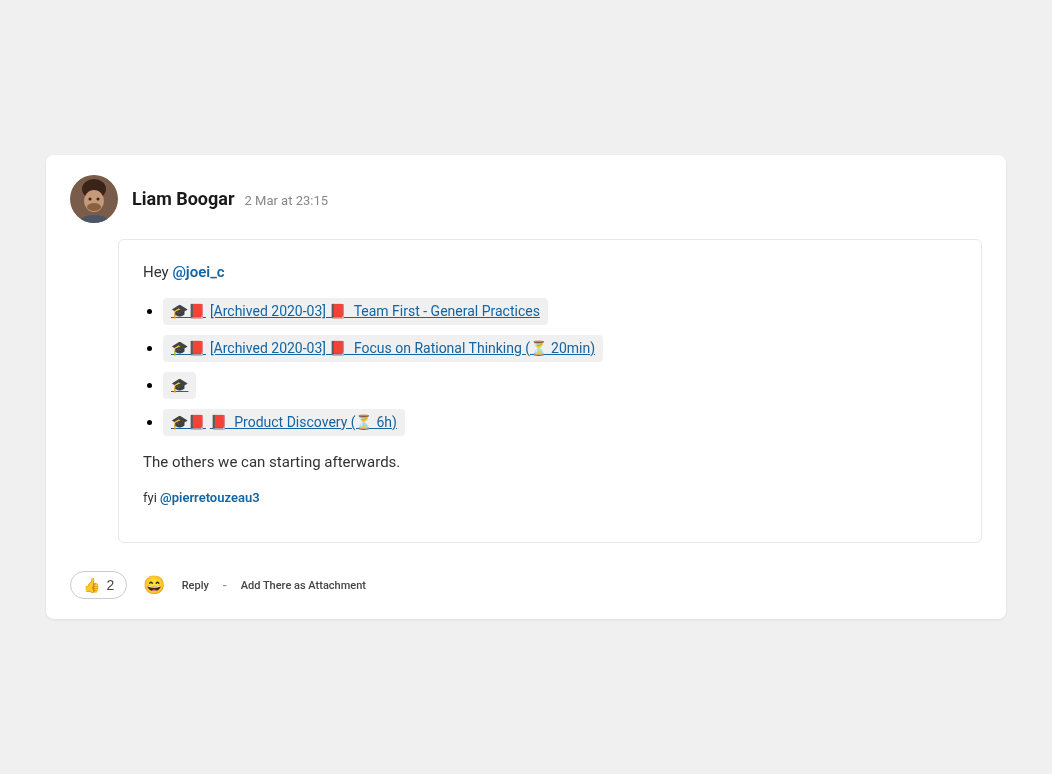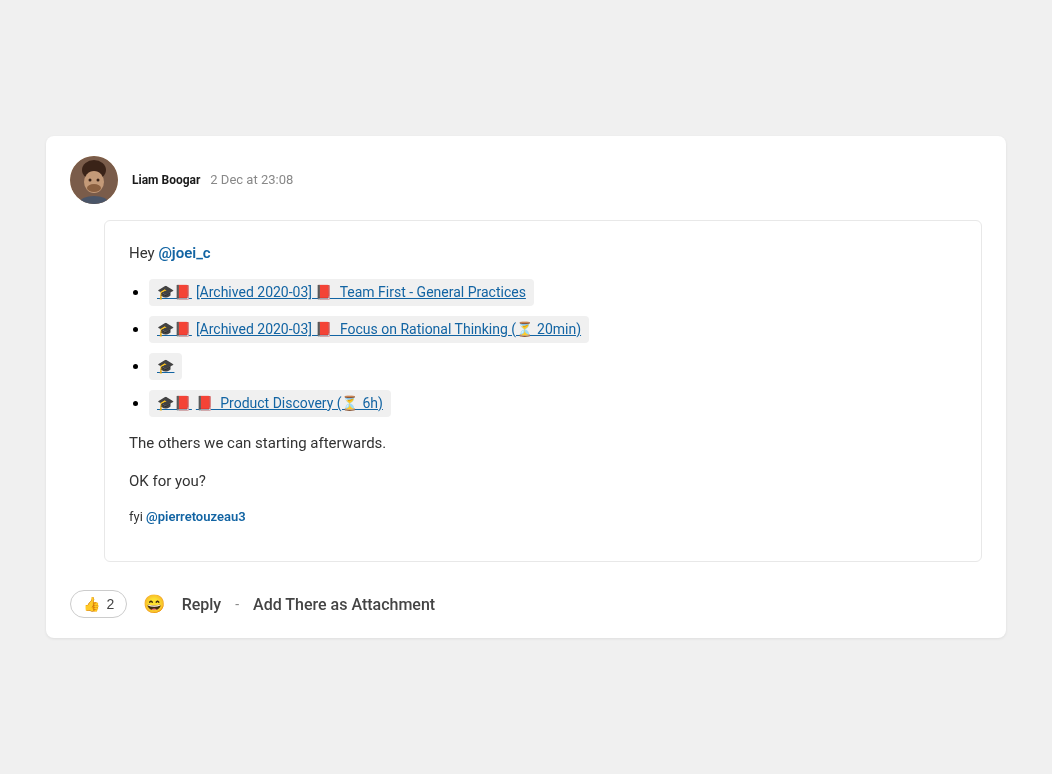--- a/index.html
+++ b/index.html
@@ -42,29 +42,29 @@
       width: 48px;
       height: 48px;
     }
     .header-info {
       display: flex;
       align-items: baseline;
       gap: 10px;
     }
     .author-name {
       font-weight: 700;
-      font-size: 12px;
+      font-size: 18px;
       color: #1a1a1a;
     }
     .timestamp {
       font-size: 13px;
       color: #888888;
     }
     .message-body {
-      margin-left: 34px;
+      margin-left: 48px;
       background: #ffffff;
       border: 1px solid #e8e8e8;
       border-radius: 6px;
       padding: 20px 24px;
     }
     .message-text {
       font-size: 15px;
       line-height: 1.6;
       color: #333333;
       margin-bottom: 14px;
@@ -127,21 +127,21 @@
     .emoji-btn {
       background: none;
       border: none;
       cursor: pointer;
       font-size: 18px;
       padding: 2px 4px;
       border-radius: 4px;
       color: #888888;
     }
     .action-link {
-      font-size: 16px;
+      font-size: 11px;
       color: #444444;
       cursor: pointer;
       text-decoration: none;
       font-weight: 500;
     }
     .action-separator {
       color: #888888;
       font-size: 14px;
       margin: 0 2px;
     }
@@ -163,21 +163,21 @@
         <circle cx="20" cy="24" r="1.5" fill="#3A2318"></circle>
         <circle cx="28" cy="24" r="1.5" fill="#3A2318"></circle>
 
         <ellipse cx="24" cy="32" rx="7" ry="4" fill="#8B6040"></ellipse>
 
         <ellipse cx="24" cy="46" rx="14" ry="6" fill="#4A5568"></ellipse>
       </svg>
     </div>
     <div class="header-info">
       <span class="author-name">Liam Boogar</span>
-      <span class="timestamp">2 Dec at 23:08</span>
+      <span class="timestamp">2 Mar at 23:15</span>
     </div>
   </div>
 
   <div class="message-body">
 
     <p class="message-text">
       <span>Hey </span><span class="mention">@joei_c</span>
     </p>
 
 
@@ -203,21 +203,20 @@
       <li>
         <a class="course-link">
           <span class="course-icon">🎓📕</span>
           <span>📕&nbsp; Product Discovery (⏳ 6h)</span>
         </a>
       </li>
     </ul>
 
     <p class="message-text">The others we can starting afterwards.</p>
 
-    <p class="message-text">OK for you?</p>
 
     <p class="message-text fyi-line">
       <span>fyi </span><span class="mention">@pierretouzeau3</span>
     </p>
   </div>
 
   <div class="actions-row">
     <button class="reaction-btn">
       <span>👍</span>
       <span>2</span>

